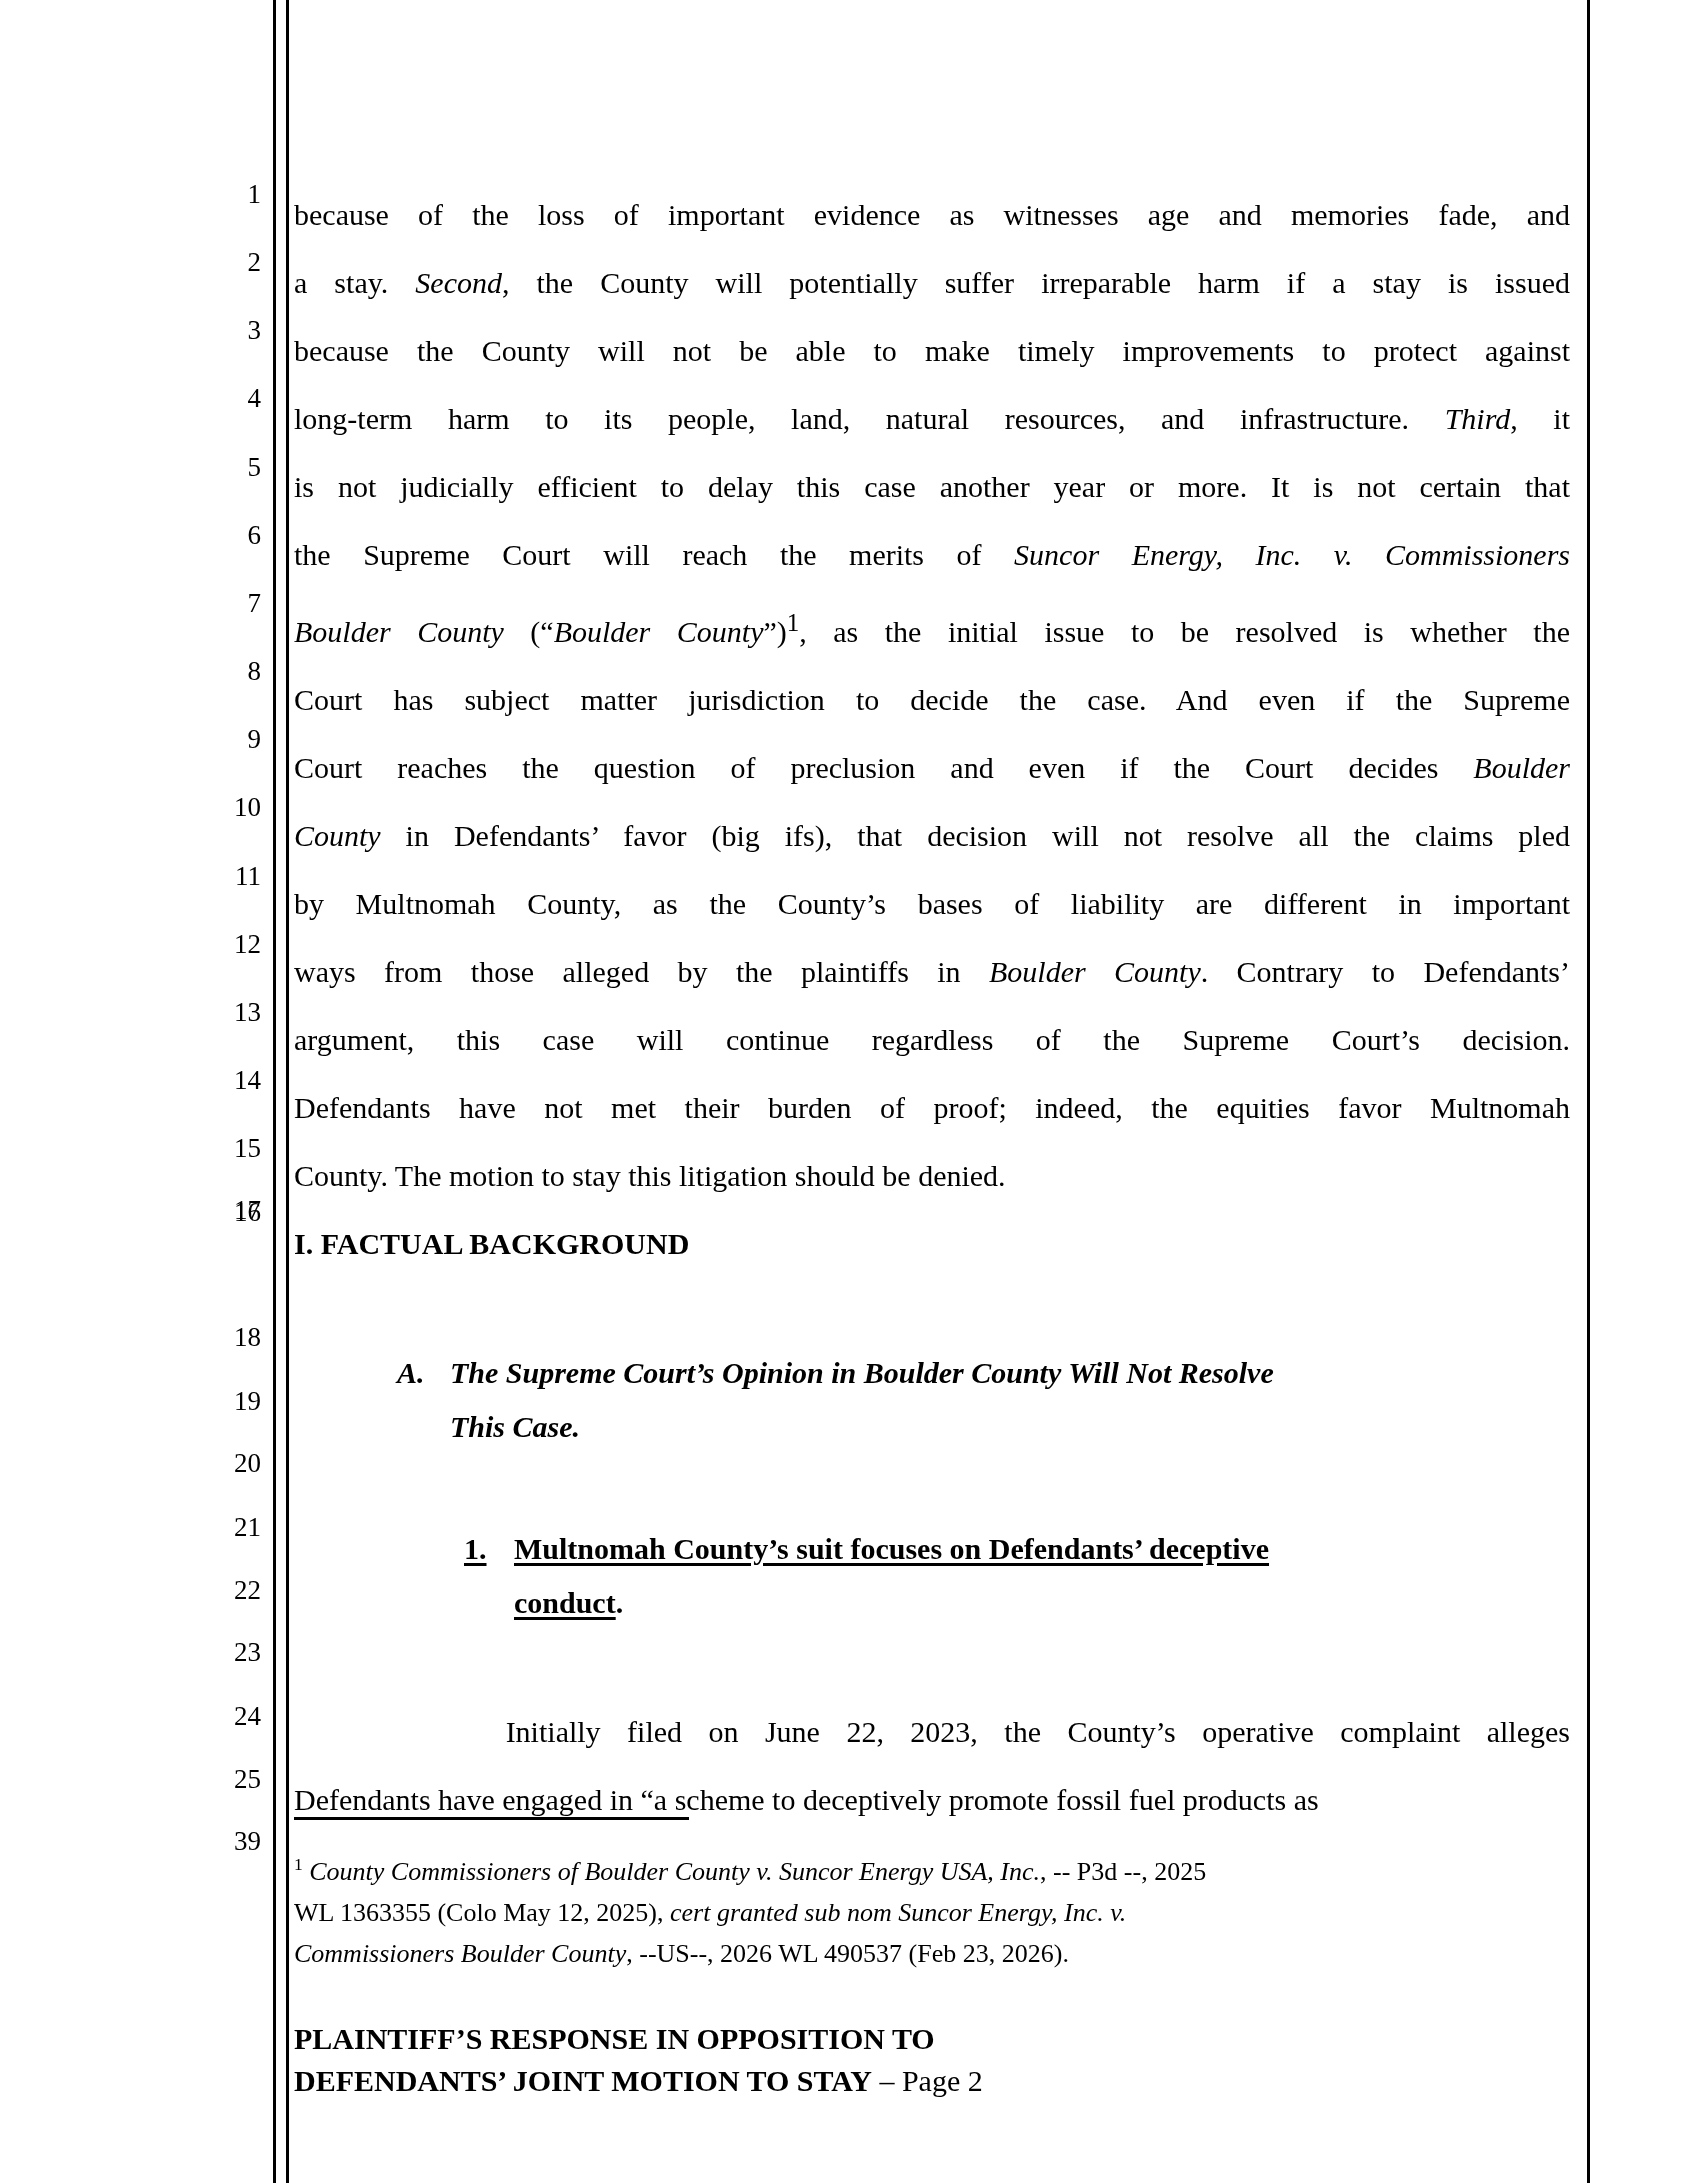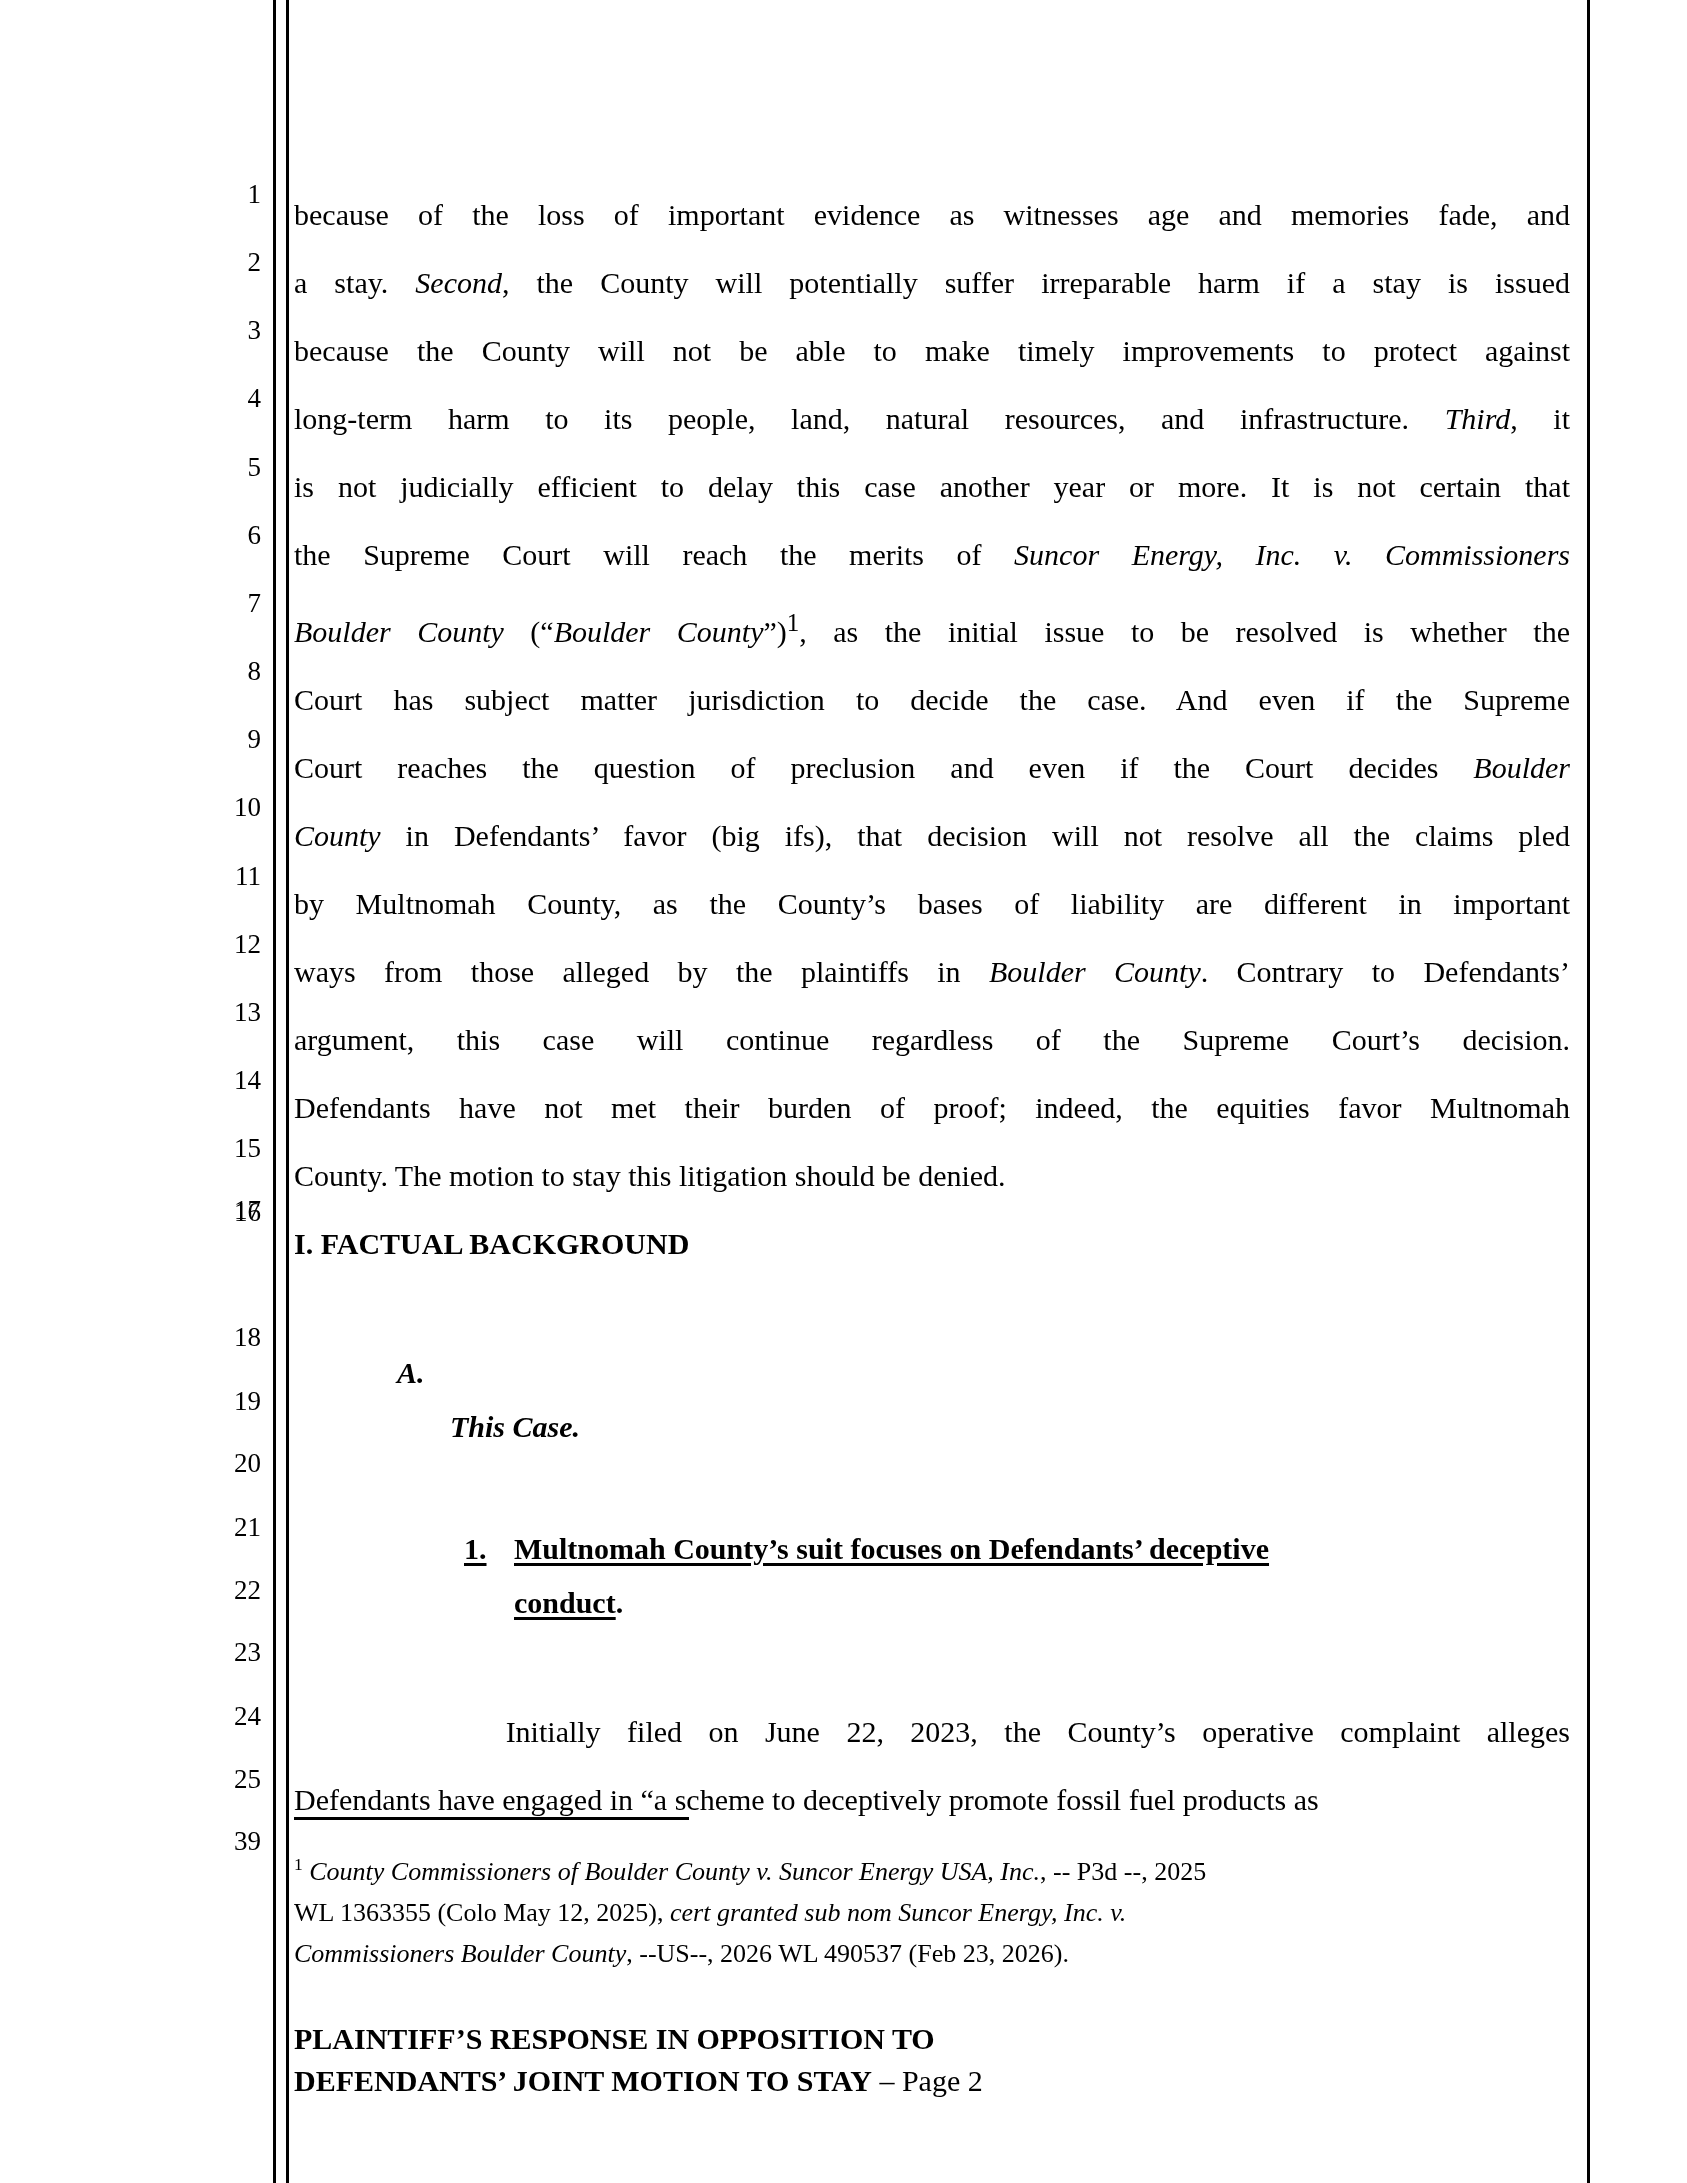--- a/index.html
+++ b/index.html
@@ -216,21 +216,21 @@
         <p class="body-line last">County. The motion to stay this litigation should be denied.</p>
       </div>
 
     <p class="heading-center">I.  FACTUAL BACKGROUND</p>
 
     <div class="spacer-line"></div>
 
     <div class="heading-a">
       <span class="marker">A.</span>
       <span class="htext">
-        <br>
+        <span>The Supreme Court’s Opinion in Boulder County Will Not Resolve</span><br>
         <span>This Case</span><span>.</span>
       </span>
     </div>
 
     <div class="spacer-line"></div>
 
     <div class="heading-1">
       <span class="marker">1.</span>
       <span class="htext">
         <span class="u">Multnomah County’s suit focuses on Defendants’ deceptive</span><br>

